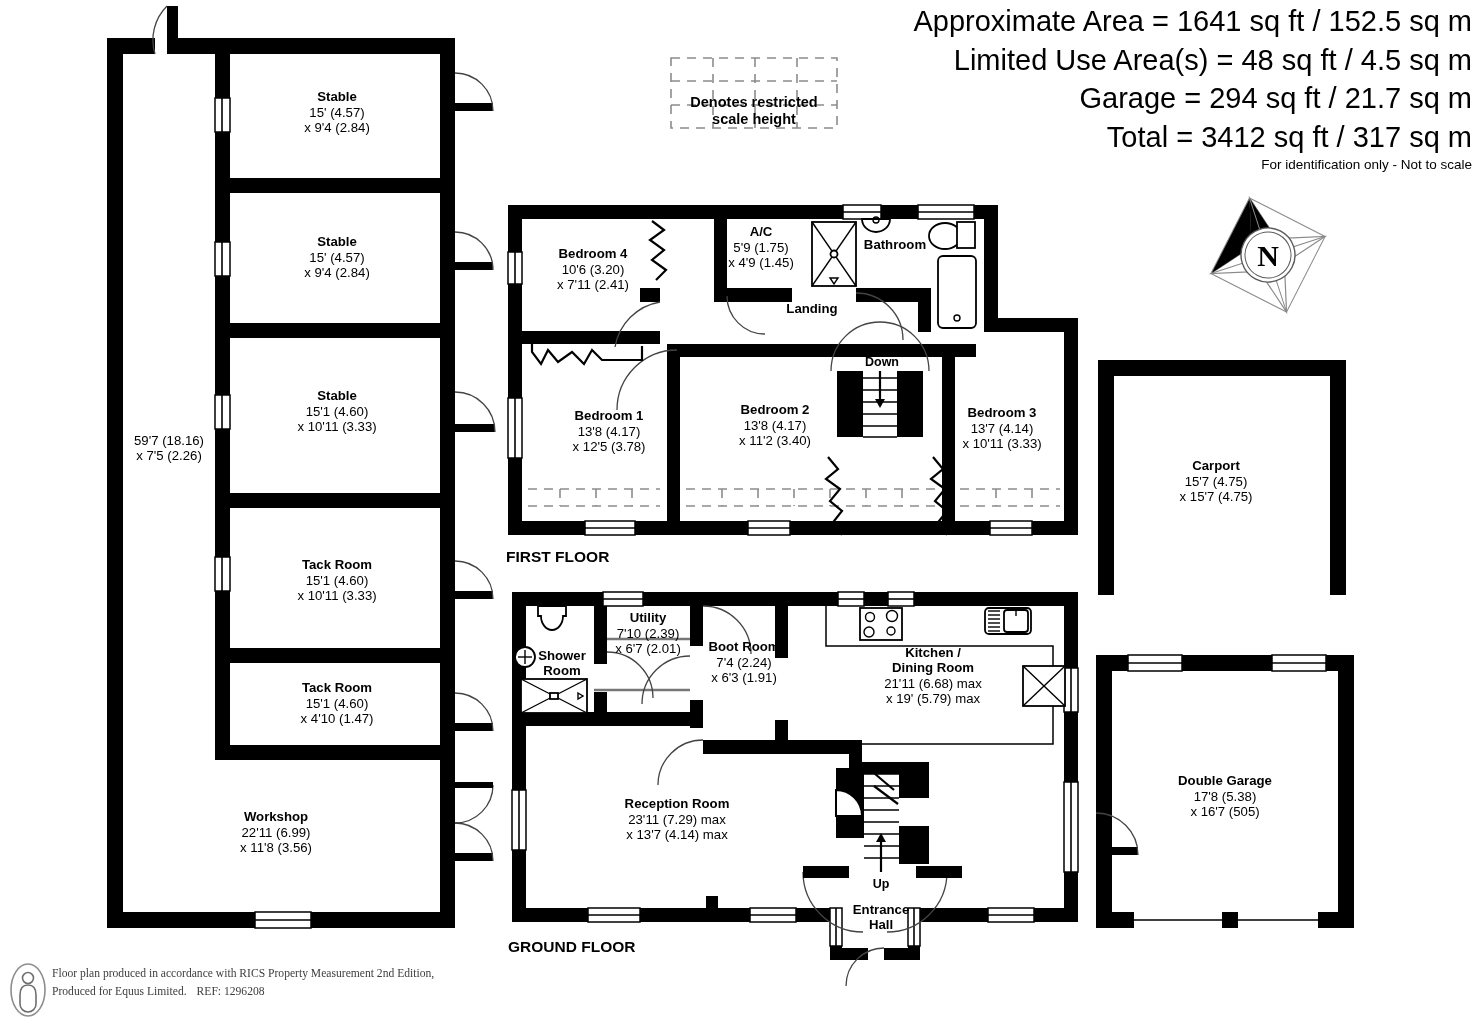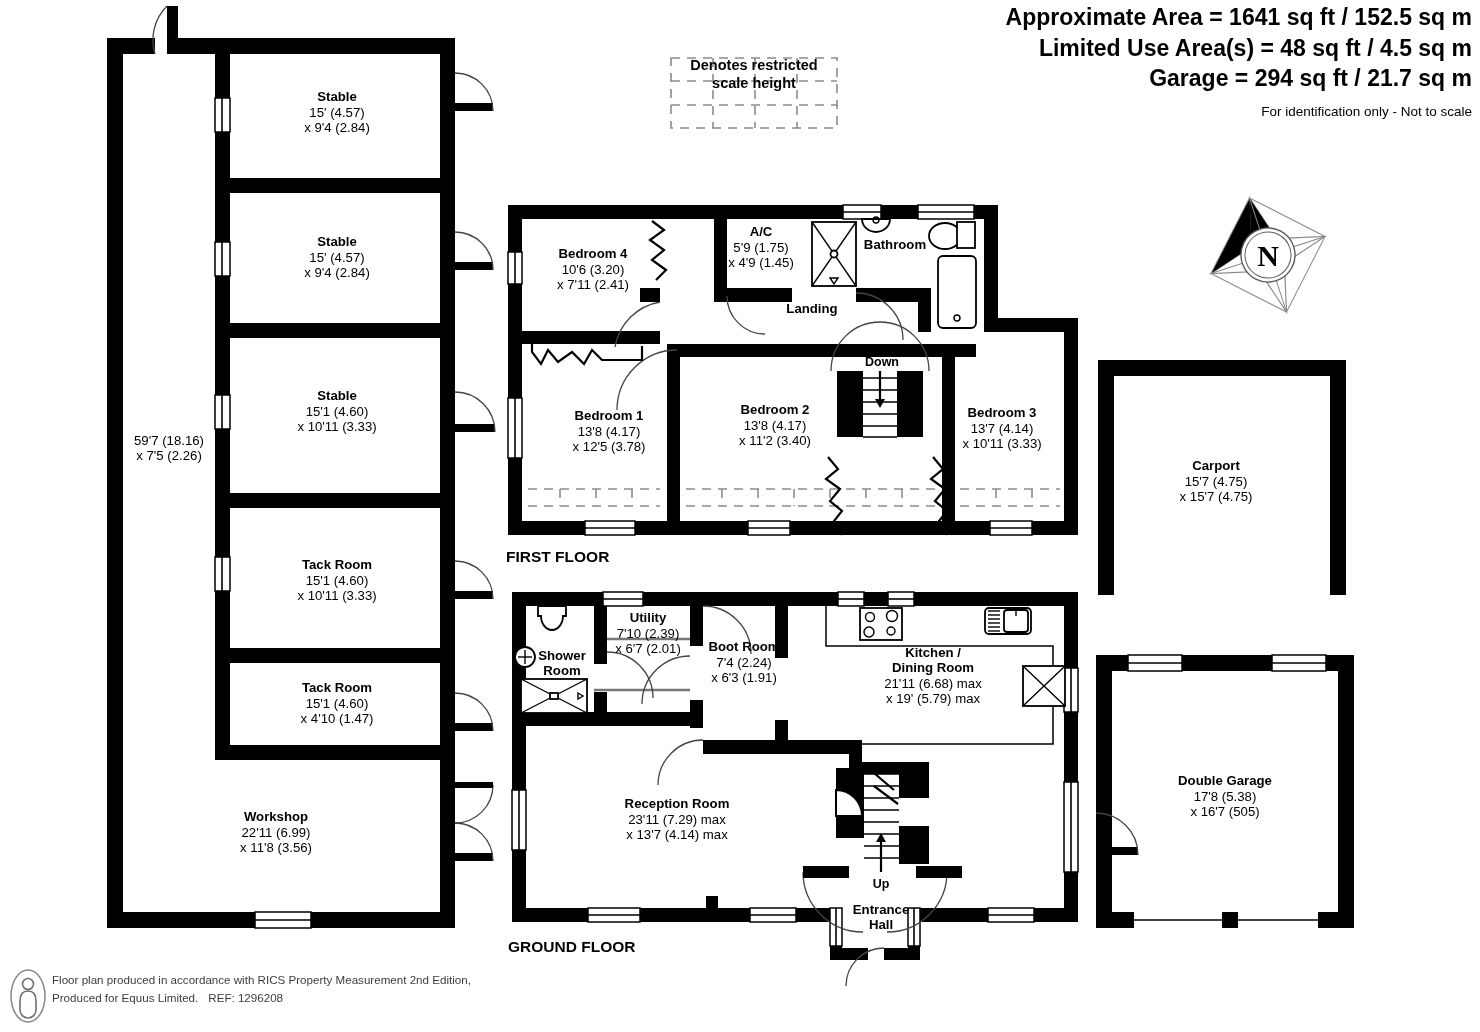--- a/index.html
+++ b/index.html
@@ -39,54 +39,53 @@
   .stair-word { font-size: 12.5px; font-weight: bold; text-anchor: middle; }
 
   #header-block {
     position: absolute;
     right: 8px;
     top: 2px;
     text-align: right;
     line-height: 1.33;
   }
   #header-block .hl {
-    font-size: 23px;
+    font-size: 29px;
     white-space: nowrap;
-    font-weight: bold;
   }
   #header-block .sub {
     font-size: 13.5px;
-    margin-top: 9px;
     white-space: nowrap;
   }
   #legend-box {
     position: absolute;
     left: 670px;
     top: 57px;
     width: 168px;
     height: 72px;
   }
   #legend-box .lg-text {
     position: absolute;
     left: 0; top: 0; right: 0; bottom: 0;
     display: flex;
     flex-direction: column;
     align-items: center;
-    justify-content: flex-start;
+    justify-content: flex-end;
     font-size: 14.5px;
     font-weight: bold;
     line-height: 1.22;
     text-align: center;
   }
   #footer {
     position: absolute;
     left: 0;
-    bottom: 0;
+    bottom: 6px;
     width: 1440px;
     height: 70px;
+    font-family: Liberation Serif, serif;
   }
   #footer .ftxt {
     position: absolute;
     left: 52px;
     top: 9px;
     font-size: 11.6px;
     line-height: 1.58;
     color: #3d3d3d;
     white-space: nowrap;
   }
@@ -516,20 +515,21 @@
     <circle cx="0" cy="0" r="23" style="fill:none;stroke:#5a5a5a;stroke-width:1"></circle>
     <text x="0" y="11" transform="rotate(18)" style="font-size:30px;font-weight:bold;text-anchor:middle;font-family:'Liberation Serif',serif">N</text>
   </g>
 
 </svg>
 
 <div id="header-block">
   <div class="hl">Approximate Area = 1641 sq ft / 152.5 sq m</div>
   <div class="hl">Limited Use Area(s) = 48 sq ft / 4.5 sq m</div>
   <div class="hl">Garage = 294 sq ft / 21.7 sq m</div>
+  <div class="hl">Total = 3412 sq ft / 317 sq m</div>
   <div class="sub">For identification only - Not to scale</div>
 </div>
 
 <div id="legend-box">
   <svg width="168" height="72">
     <rect x="1" y="1" width="166" height="70" class="dash"></rect>
     <line class="dash" x1="43" y1="1" x2="43" y2="71"></line>
     <line class="dash" x1="85" y1="1" x2="85" y2="71"></line>
     <line class="dash" x1="127" y1="1" x2="127" y2="71"></line>
     <line class="dash" x1="1" y1="24" x2="167" y2="24"></line>

